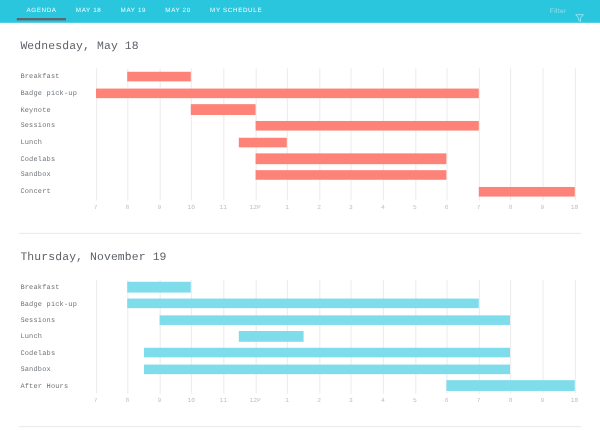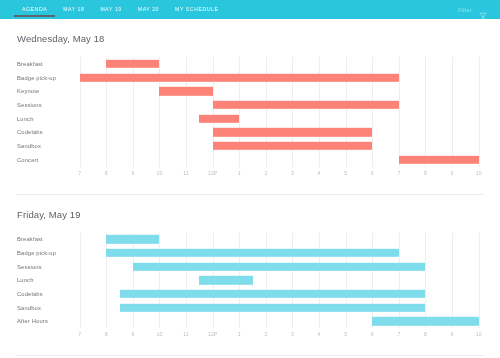--- a/index.html
+++ b/index.html
@@ -52,21 +52,21 @@
   }
   .filter-label {
     font-size: 5.4px;
     color: #8fe2ef;
     letter-spacing: 0.3px;
   }
   .funnel { width: 8px; height: 8px; opacity: .75; }
 
   
   .sheet { padding: 0; }
-  .section { padding: 0 0 0 0; }
+  .section { padding: 0 0 0 0; font-family: Liberation Mono, monospace; }
   .section-title {
     font-size: 9.5px;
     color: #5d6268;
     padding: 14px 0 0 17px;
     letter-spacing: .1px;
   }
   .divider {
     height: 1px;
     background: #ececec;
     margin: 14px 16px 0 16px;
@@ -238,21 +238,21 @@
           <span class="tick" style="left: 73.0769%;">6</span>
           <span class="tick" style="left: 79.4872%;">7</span>
           <span class="tick" style="left: 85.8974%;">8</span>
           <span class="tick" style="left: 92.3077%;">9</span>
           <span class="tick" style="left: 98.7179%;">10</span>
         </div>
       </div>
       <div class="divider"></div>
     </div>
     <div class="section">
-      <div class="section-title">Friday, May 19</div>
+      <div class="section-title">Thursday, November 19</div>
       <div class="gantt">
         <div class="rows">
           <div class="grid">
             <div class="gline" style="left: 2.5641%;"></div>
             <div class="gline" style="left: 8.97436%;"></div>
             <div class="gline" style="left: 15.3846%;"></div>
             <div class="gline" style="left: 21.7949%;"></div>
             <div class="gline" style="left: 28.2051%;"></div>
             <div class="gline" style="left: 34.6154%;"></div>
             <div class="gline" style="left: 41.0256%;"></div>

